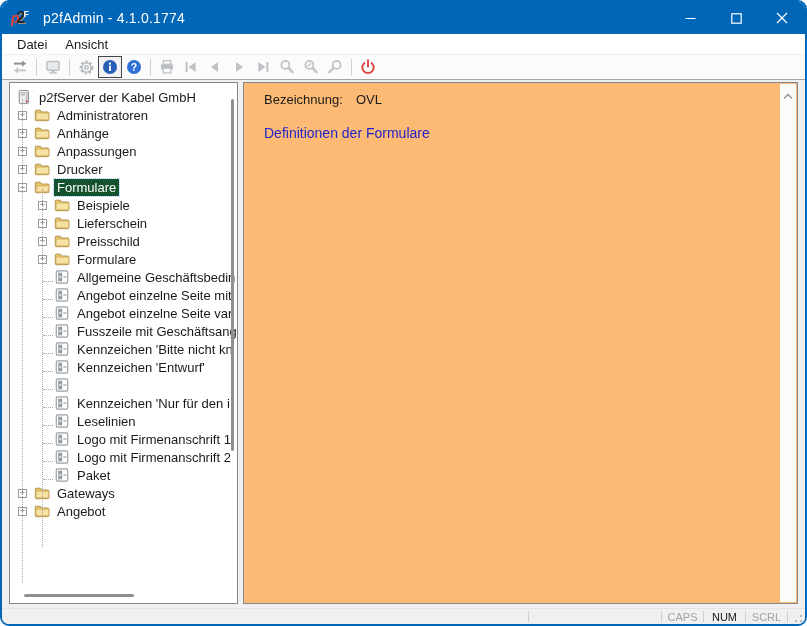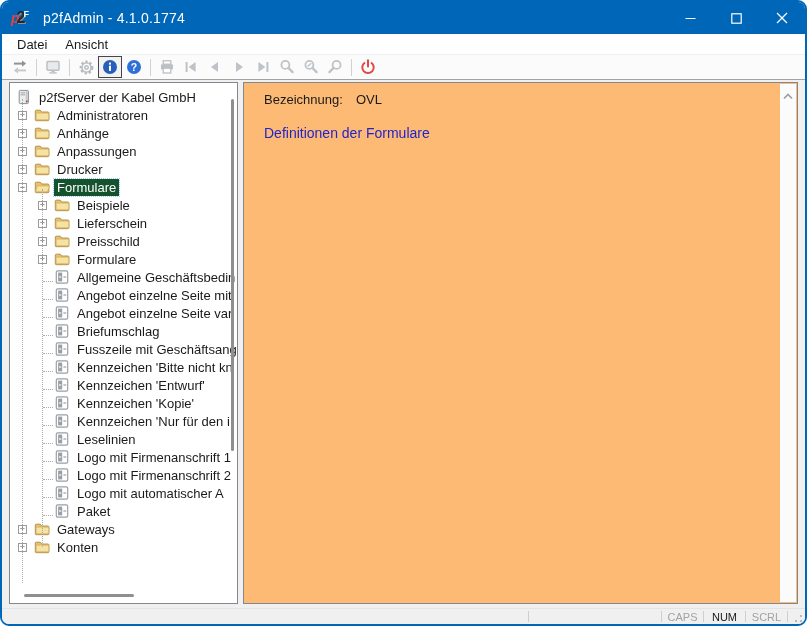--- a/index.html
+++ b/index.html
@@ -398,33 +398,20 @@
 
     <span class="stub"></span>
     <span class="node-icon">
               <svg width="16" height="16" viewBox="0 0 16 16">
     <rect x="2.3" y="1.8" width="11.4" height="12.4" rx="1.4" fill="#ffffff" stroke="#9aa0a6" stroke-width="1.2"></rect>
     <rect x="4.1" y="3.6" width="4.1" height="8.8" fill="#9aa0a6"></rect>
     <rect x="5" y="7.4" width="2.2" height="1.2" fill="#ffffff"></rect>
     <rect x="9.4" y="7.4" width="2.9" height="1.2" fill="#9aa0a6"></rect>
   </svg>
             </span>
-    <span class="tree-label">Briefumschlag</span>
-  </div>
-          <div class="tree-row lv2">
-
-    <span class="stub"></span>
-    <span class="node-icon">
-              <svg width="16" height="16" viewBox="0 0 16 16">
-    <rect x="2.3" y="1.8" width="11.4" height="12.4" rx="1.4" fill="#ffffff" stroke="#9aa0a6" stroke-width="1.2"></rect>
-    <rect x="4.1" y="3.6" width="4.1" height="8.8" fill="#9aa0a6"></rect>
-    <rect x="5" y="7.4" width="2.2" height="1.2" fill="#ffffff"></rect>
-    <rect x="9.4" y="7.4" width="2.9" height="1.2" fill="#9aa0a6"></rect>
-  </svg>
-            </span>
     <span class="tree-label">Fusszeile mit Geschäftsang</span>
   </div>
           <div class="tree-row lv2">
 
     <span class="stub"></span>
     <span class="node-icon">
               <svg width="16" height="16" viewBox="0 0 16 16">
     <rect x="2.3" y="1.8" width="11.4" height="12.4" rx="1.4" fill="#ffffff" stroke="#9aa0a6" stroke-width="1.2"></rect>
     <rect x="4.1" y="3.6" width="4.1" height="8.8" fill="#9aa0a6"></rect>
     <rect x="5" y="7.4" width="2.2" height="1.2" fill="#ffffff"></rect>
@@ -450,21 +437,20 @@
 
     <span class="stub"></span>
     <span class="node-icon">
               <svg width="16" height="16" viewBox="0 0 16 16">
     <rect x="2.3" y="1.8" width="11.4" height="12.4" rx="1.4" fill="#ffffff" stroke="#9aa0a6" stroke-width="1.2"></rect>
     <rect x="4.1" y="3.6" width="4.1" height="8.8" fill="#9aa0a6"></rect>
     <rect x="5" y="7.4" width="2.2" height="1.2" fill="#ffffff"></rect>
     <rect x="9.4" y="7.4" width="2.9" height="1.2" fill="#9aa0a6"></rect>
   </svg>
             </span>
-    <span class="tree-label">Kennzeichen 'Kopie'</span>
   </div>
           <div class="tree-row lv2">
 
     <span class="stub"></span>
     <span class="node-icon">
               <svg width="16" height="16" viewBox="0 0 16 16">
     <rect x="2.3" y="1.8" width="11.4" height="12.4" rx="1.4" fill="#ffffff" stroke="#9aa0a6" stroke-width="1.2"></rect>
     <rect x="4.1" y="3.6" width="4.1" height="8.8" fill="#9aa0a6"></rect>
     <rect x="5" y="7.4" width="2.2" height="1.2" fill="#ffffff"></rect>
     <rect x="9.4" y="7.4" width="2.9" height="1.2" fill="#9aa0a6"></rect>
@@ -515,33 +501,20 @@
 
     <span class="stub"></span>
     <span class="node-icon">
               <svg width="16" height="16" viewBox="0 0 16 16">
     <rect x="2.3" y="1.8" width="11.4" height="12.4" rx="1.4" fill="#ffffff" stroke="#9aa0a6" stroke-width="1.2"></rect>
     <rect x="4.1" y="3.6" width="4.1" height="8.8" fill="#9aa0a6"></rect>
     <rect x="5" y="7.4" width="2.2" height="1.2" fill="#ffffff"></rect>
     <rect x="9.4" y="7.4" width="2.9" height="1.2" fill="#9aa0a6"></rect>
   </svg>
             </span>
-    <span class="tree-label">Logo mit automatischer A</span>
-  </div>
-          <div class="tree-row lv2">
-
-    <span class="stub"></span>
-    <span class="node-icon">
-              <svg width="16" height="16" viewBox="0 0 16 16">
-    <rect x="2.3" y="1.8" width="11.4" height="12.4" rx="1.4" fill="#ffffff" stroke="#9aa0a6" stroke-width="1.2"></rect>
-    <rect x="4.1" y="3.6" width="4.1" height="8.8" fill="#9aa0a6"></rect>
-    <rect x="5" y="7.4" width="2.2" height="1.2" fill="#ffffff"></rect>
-    <rect x="9.4" y="7.4" width="2.9" height="1.2" fill="#9aa0a6"></rect>
-  </svg>
-            </span>
     <span class="tree-label">Paket</span>
   </div>
           <div class="tree-row lv1">
     <span class="expander">+</span>
 
     <span class="node-icon">
               <svg width="16" height="16" viewBox="0 0 16 16">
     <path d="M1.3 4.1c0-.5.4-.9.9-.9h4.1l1.4 1.8h6.3c.5 0 .9.4.9.9v6.9c0 .5-.4.9-.9.9H2.2c-.5 0-.9-.4-.9-.9z" fill="#e9c368" stroke="#a98a45" stroke-width="0.9"></path>
     <path d="M2.1 6.1h12.7v6.7H2.1z" fill="#f6e3a3" stroke="#d2af62" stroke-width="0.8"></path>
   </svg>
@@ -550,21 +523,21 @@
   </div>
           <div class="tree-row lv1">
     <span class="expander">+</span>
 
     <span class="node-icon">
               <svg width="16" height="16" viewBox="0 0 16 16">
     <path d="M1.3 4.1c0-.5.4-.9.9-.9h4.1l1.4 1.8h6.3c.5 0 .9.4.9.9v6.9c0 .5-.4.9-.9.9H2.2c-.5 0-.9-.4-.9-.9z" fill="#e9c368" stroke="#a98a45" stroke-width="0.9"></path>
     <path d="M2.1 6.1h12.7v6.7H2.1z" fill="#f6e3a3" stroke="#d2af62" stroke-width="0.8"></path>
   </svg>
             </span>
-    <span class="tree-label">Konten</span>
+    <span class="tree-label">Angebot</span>
   </div>
         </div>
       <div class="vscroll-thumb"></div>
       <div class="hscroll-thumb"></div>
     </div>
 
     <div class="splitter"></div>
 
     <div class="detail-panel">
       <div class="detail-row">

